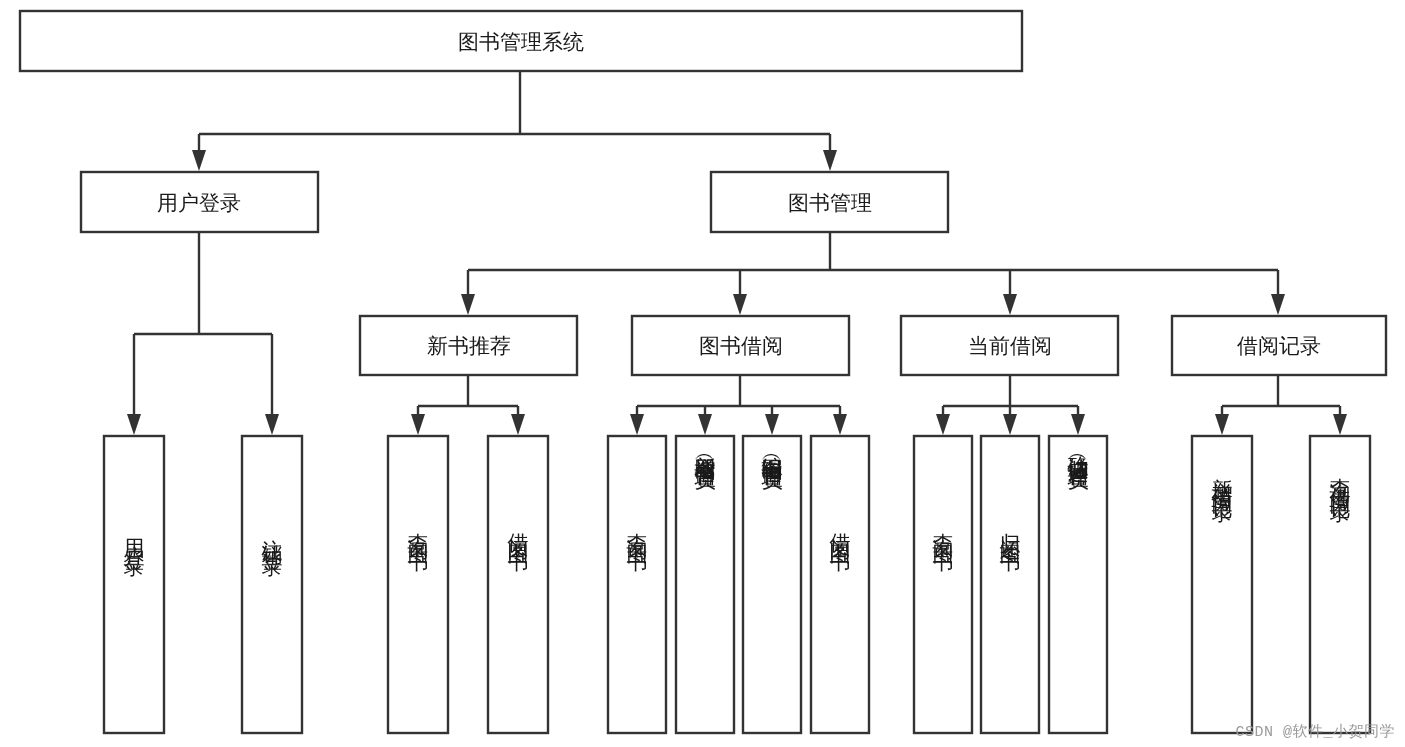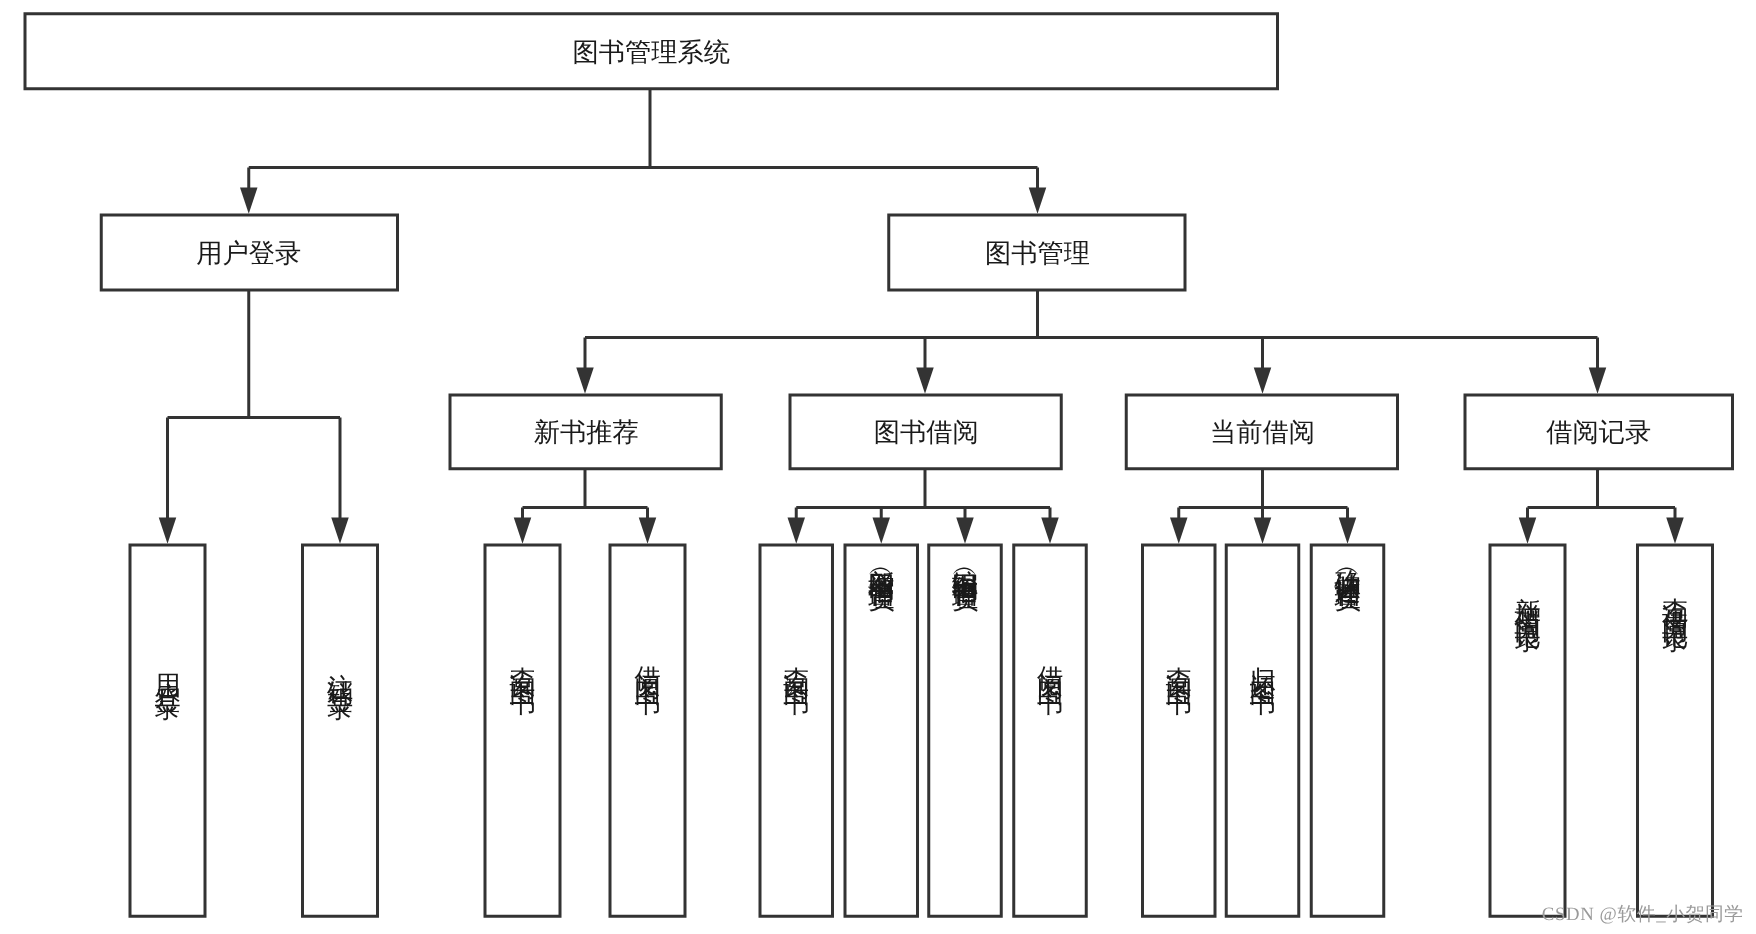--- a/index.html
+++ b/index.html
@@ -51,21 +51,21 @@
   .node-label-v {
     fill: #1a1a1a;
     font-family: "DejaVu Sans", "Liberation Sans", sans-serif;
     font-size: 21px;
     text-anchor: middle;
   }
   .watermark {
     position: absolute;
     right: 10px;
     bottom: 6px;
-    font-family: Liberation Serif, serif;
+    font-family: Liberation Mono, monospace;
     font-size: 15px;
     color: #9a9a9a;
     letter-spacing: 0.5px;
     white-space: nowrap;
     pointer-events: none;
   }
 </style>
 </head>
 <body>
 

